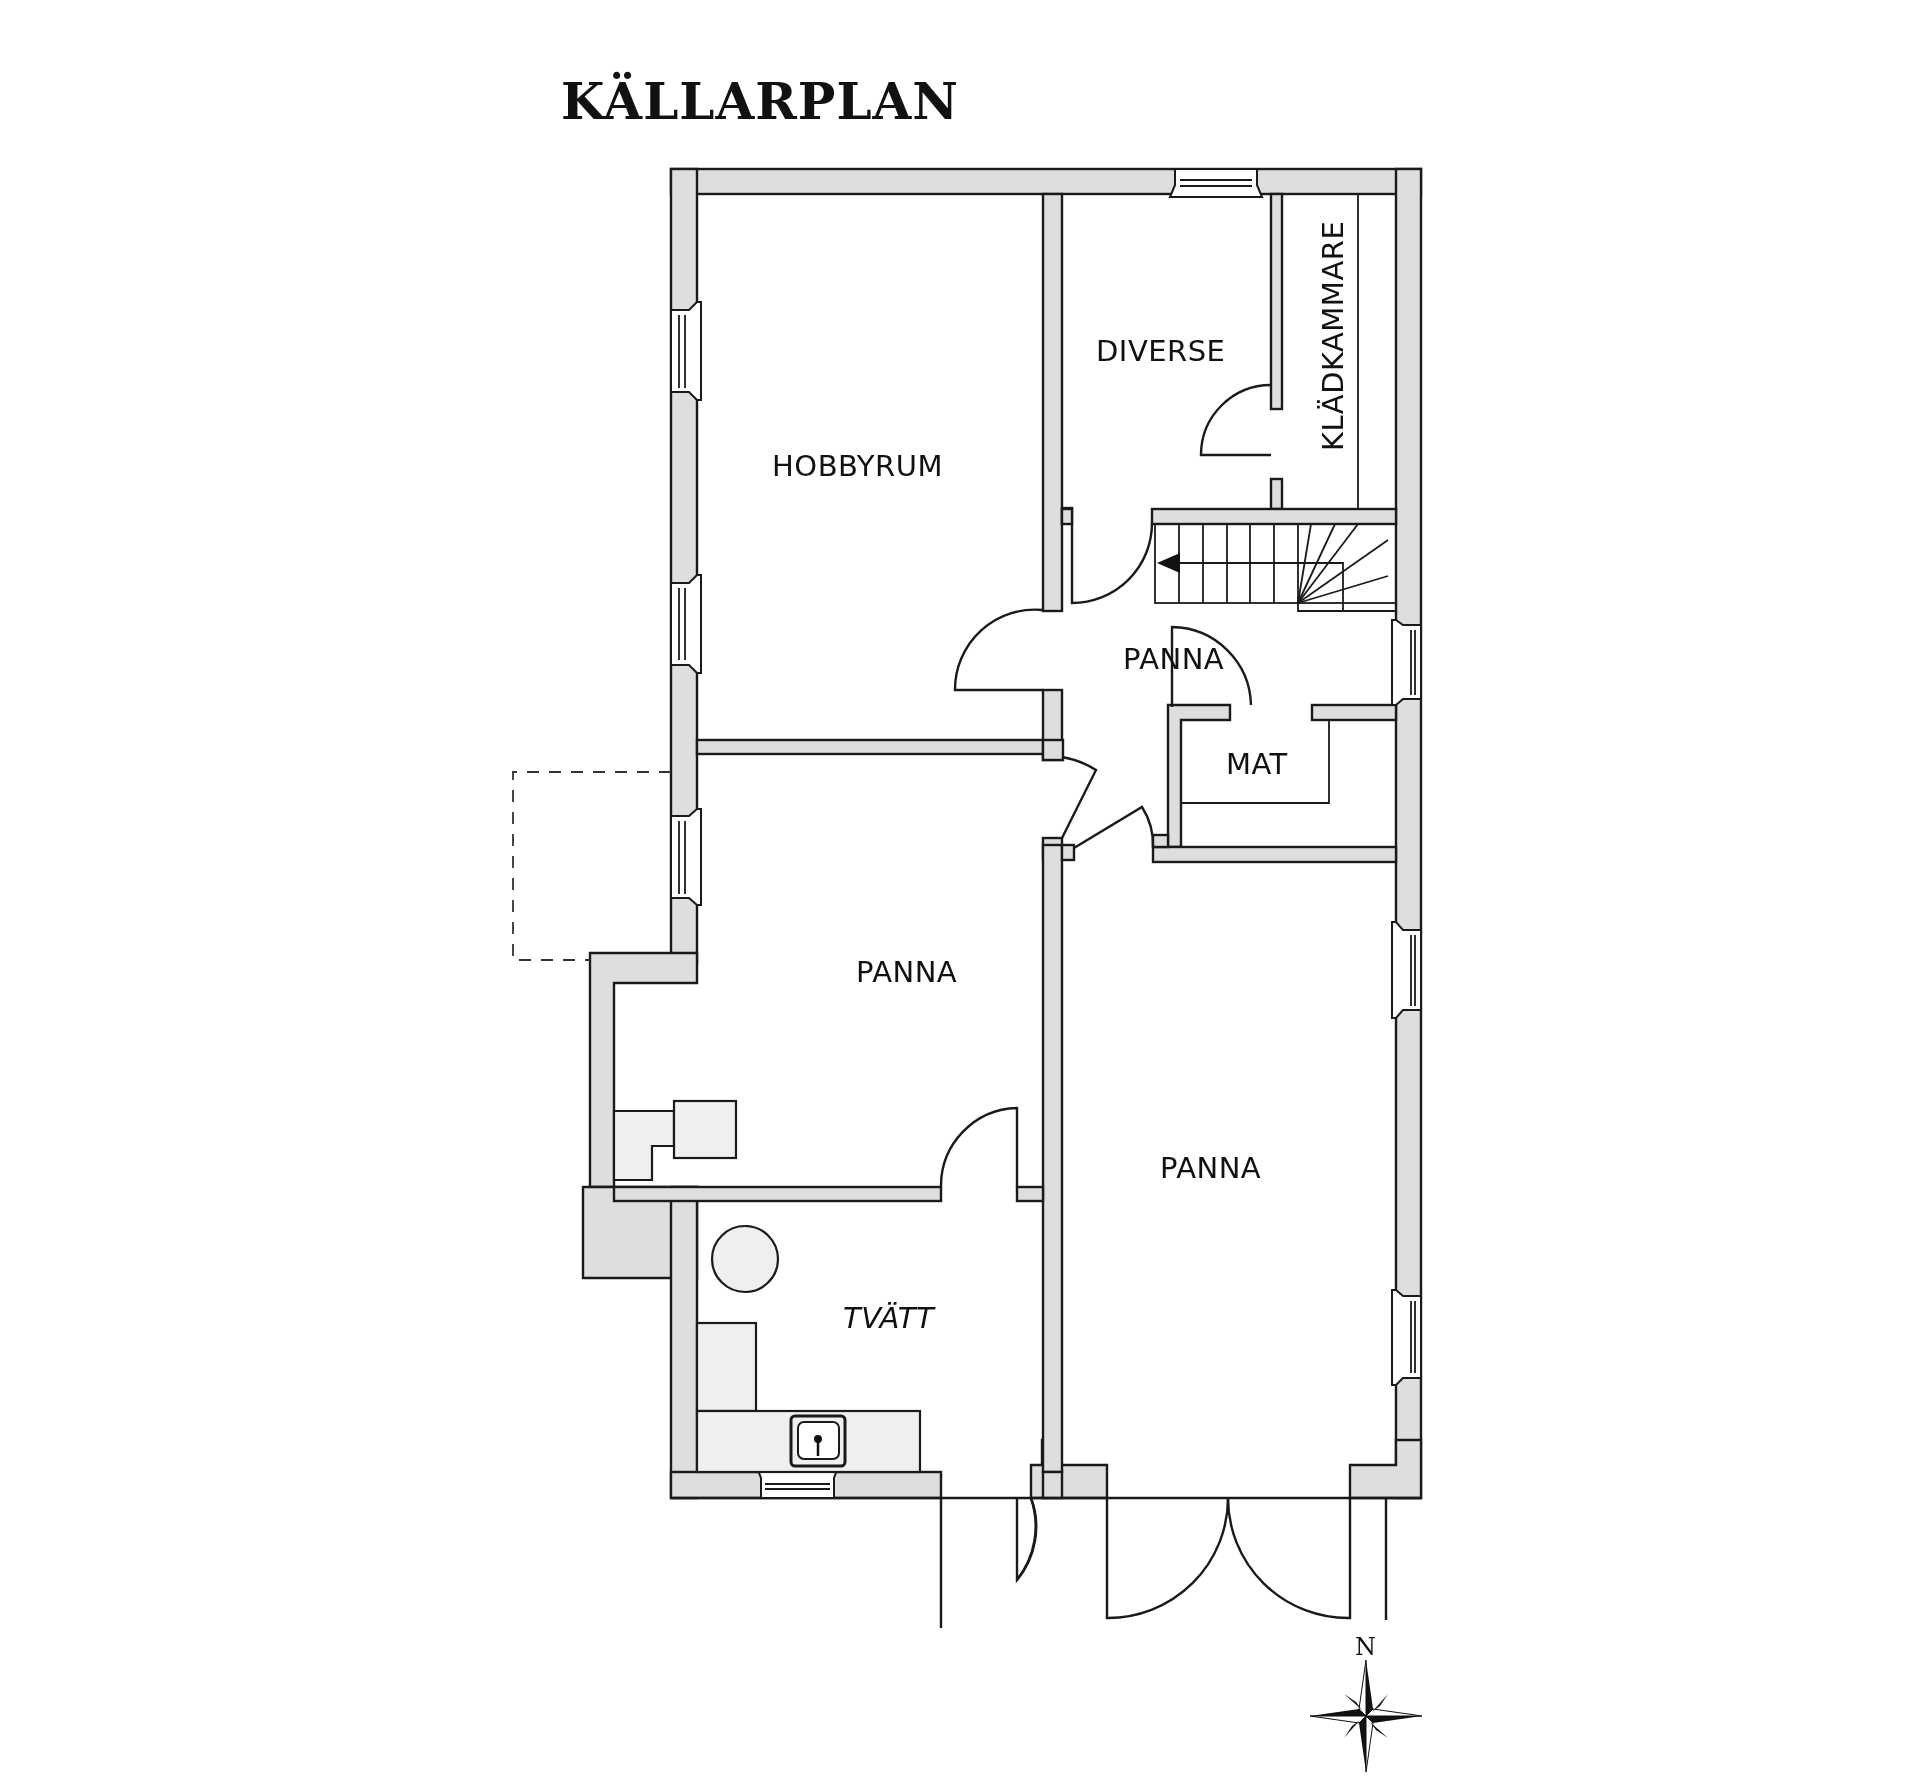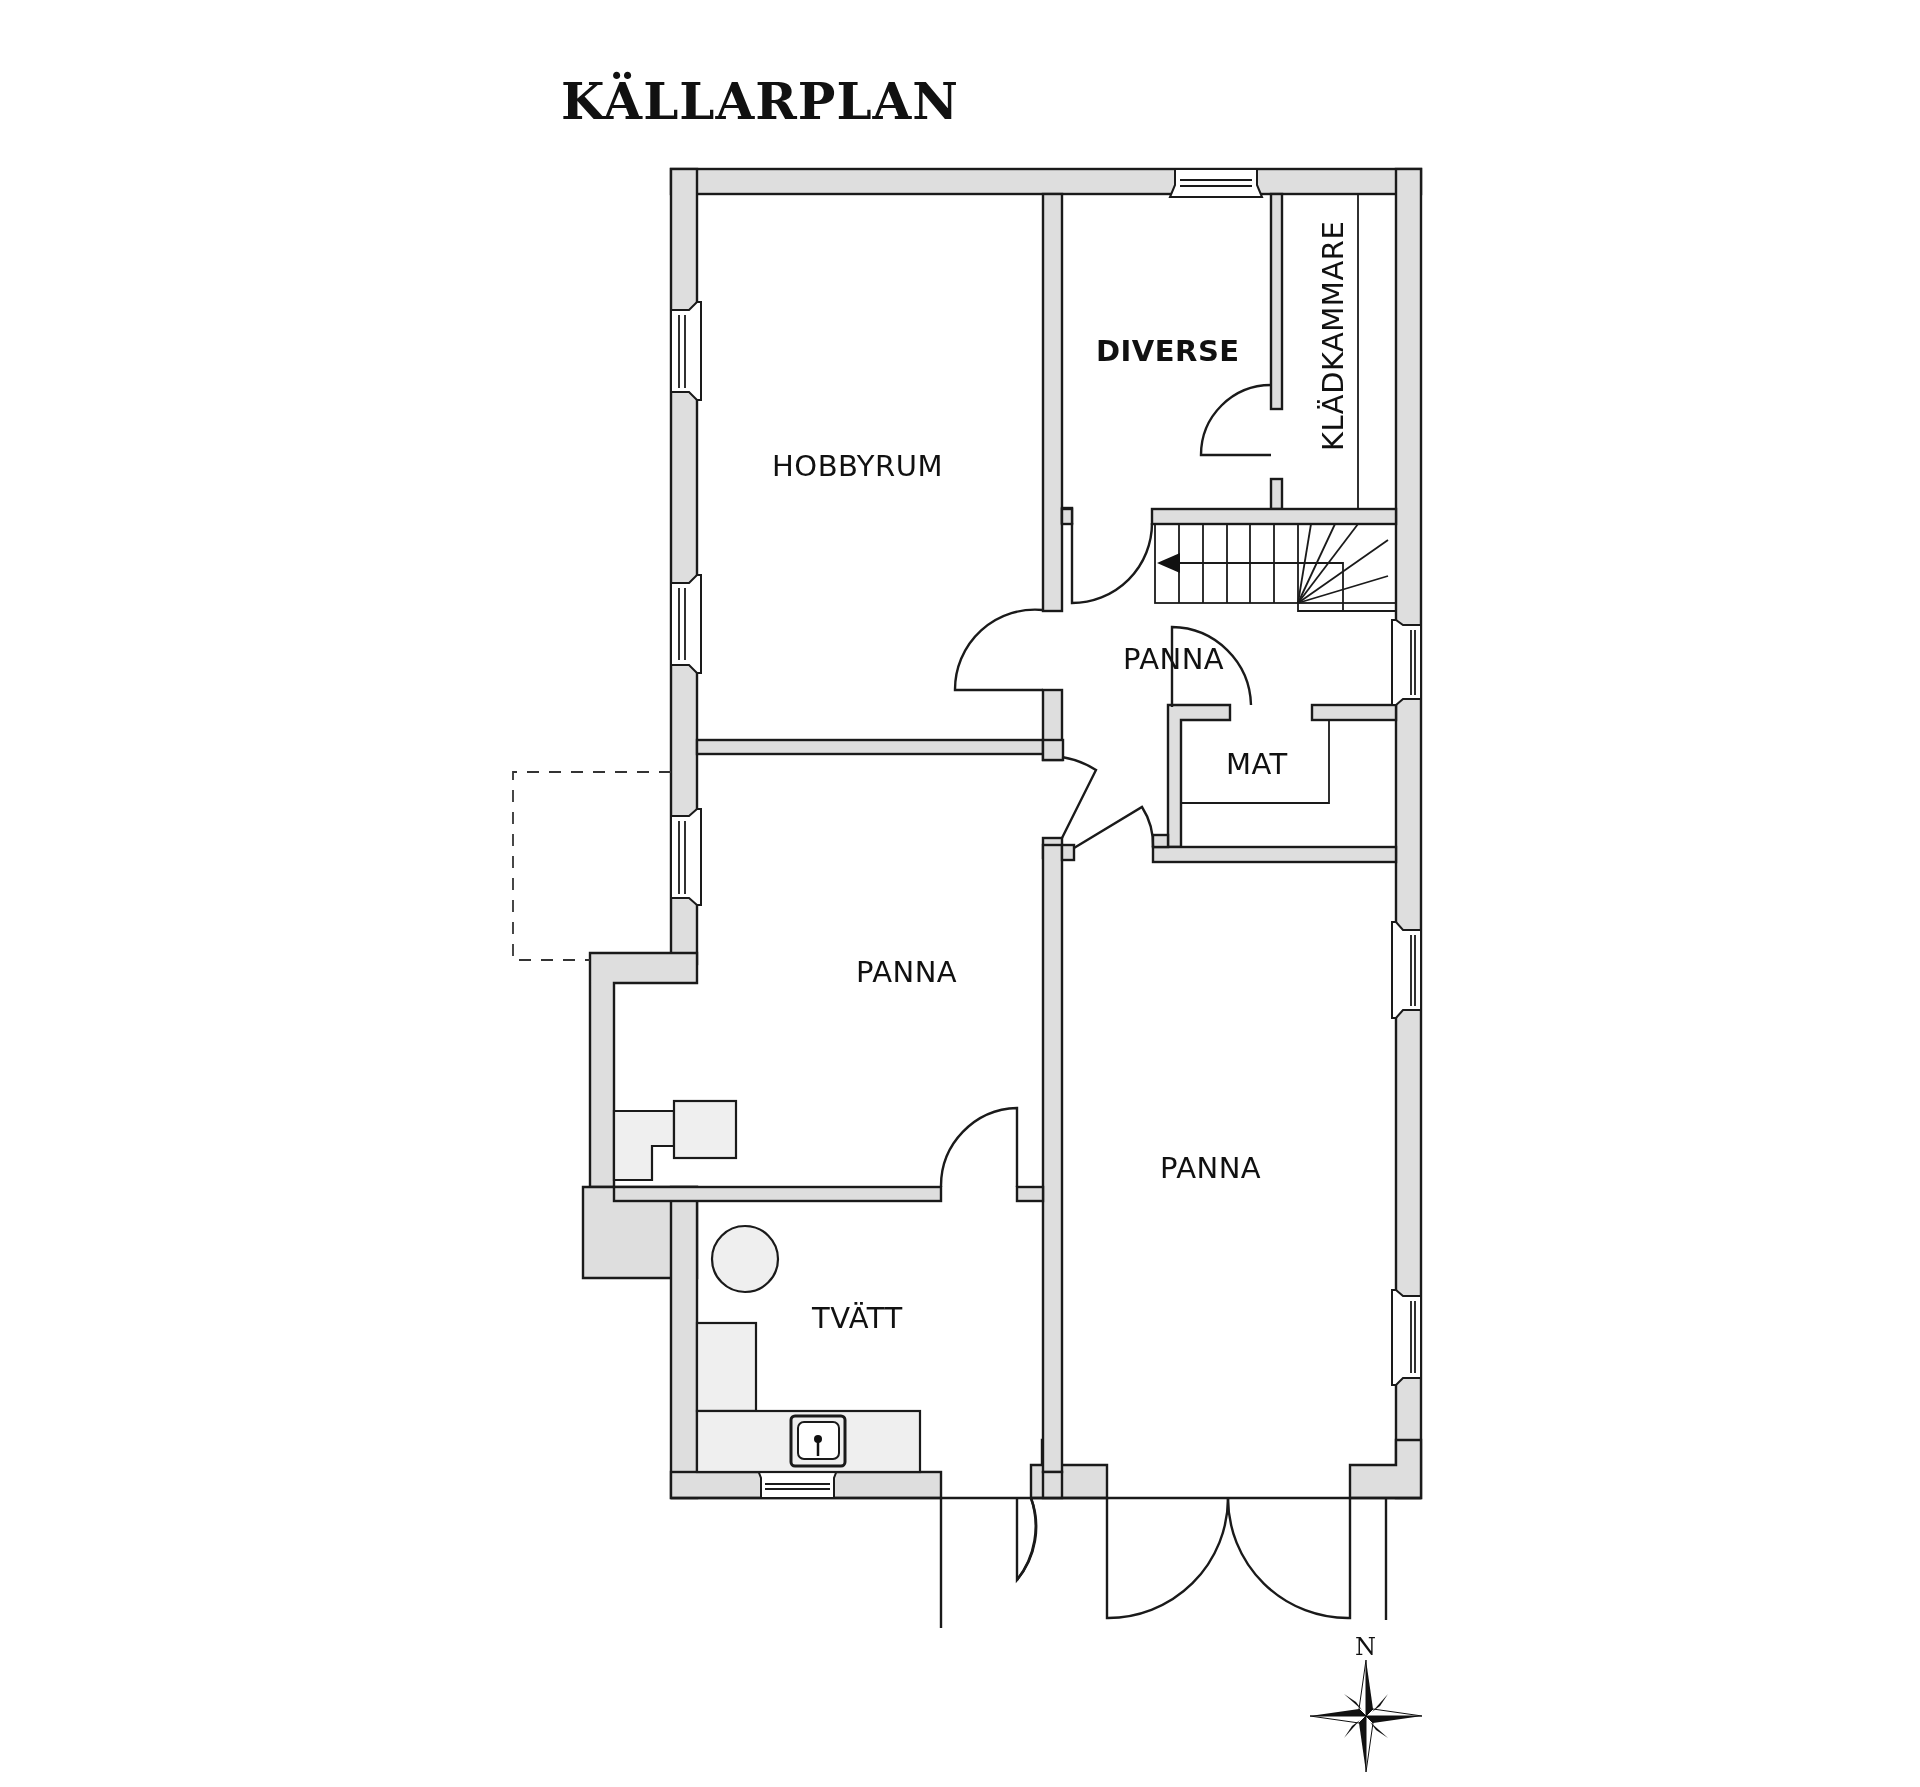--- a/index.html
+++ b/index.html
@@ -188,21 +188,21 @@
     <polygon points="56,0 7,7 0,0" fill="#111"></polygon>
     <polygon points="56,0 7,-7 0,0" fill="#fff" stroke="#111" stroke-width="1"></polygon>
     <polygon points="-22,-22 -4,-6 -10,-14" fill="#111"></polygon>
     <polygon points="22,-22 6,-4 14,-10" fill="#111"></polygon>
     <polygon points="22,22 4,6 10,14" fill="#111"></polygon>
     <polygon points="-22,22 -6,4 -14,10" fill="#111"></polygon>
   </g>
 </svg>
 
 <div class="lbl" style="left:772px;top:449px;">HOBBYRUM</div>
-<div class="lbl" style="left:1096px;top:334px;font-weight:bold;">DIVERSE</div>
+<div class="lbl" style="left:1096px;top:334px;">DIVERSE</div>
 <div class="lbl" style="left:1233px;top:334px;transform:rotate(-90deg);transform-origin:center;width:200px;text-align:center;">KLÄDKAMMARE</div>
 <div class="lbl" style="left:1123px;top:642px;">PANNA</div>
 <div class="lbl" style="left:1226px;top:747px;">MAT</div>
 <div class="lbl" style="left:808px;top:955px;margin-left:48px;">PANNA</div>
 <div class="lbl" style="left:1160px;top:1151px;">PANNA</div>
-<div class="lbl" style="left:812px;top:1301px;">TVÄTT</div>
+<div class="lbl" style="left:843px;top:1301px;font-style:italic;">TVÄTT</div>
 
 <div class="compass-n" style="left:1355px;top:1633px;">N</div>
 
 </body></html>

